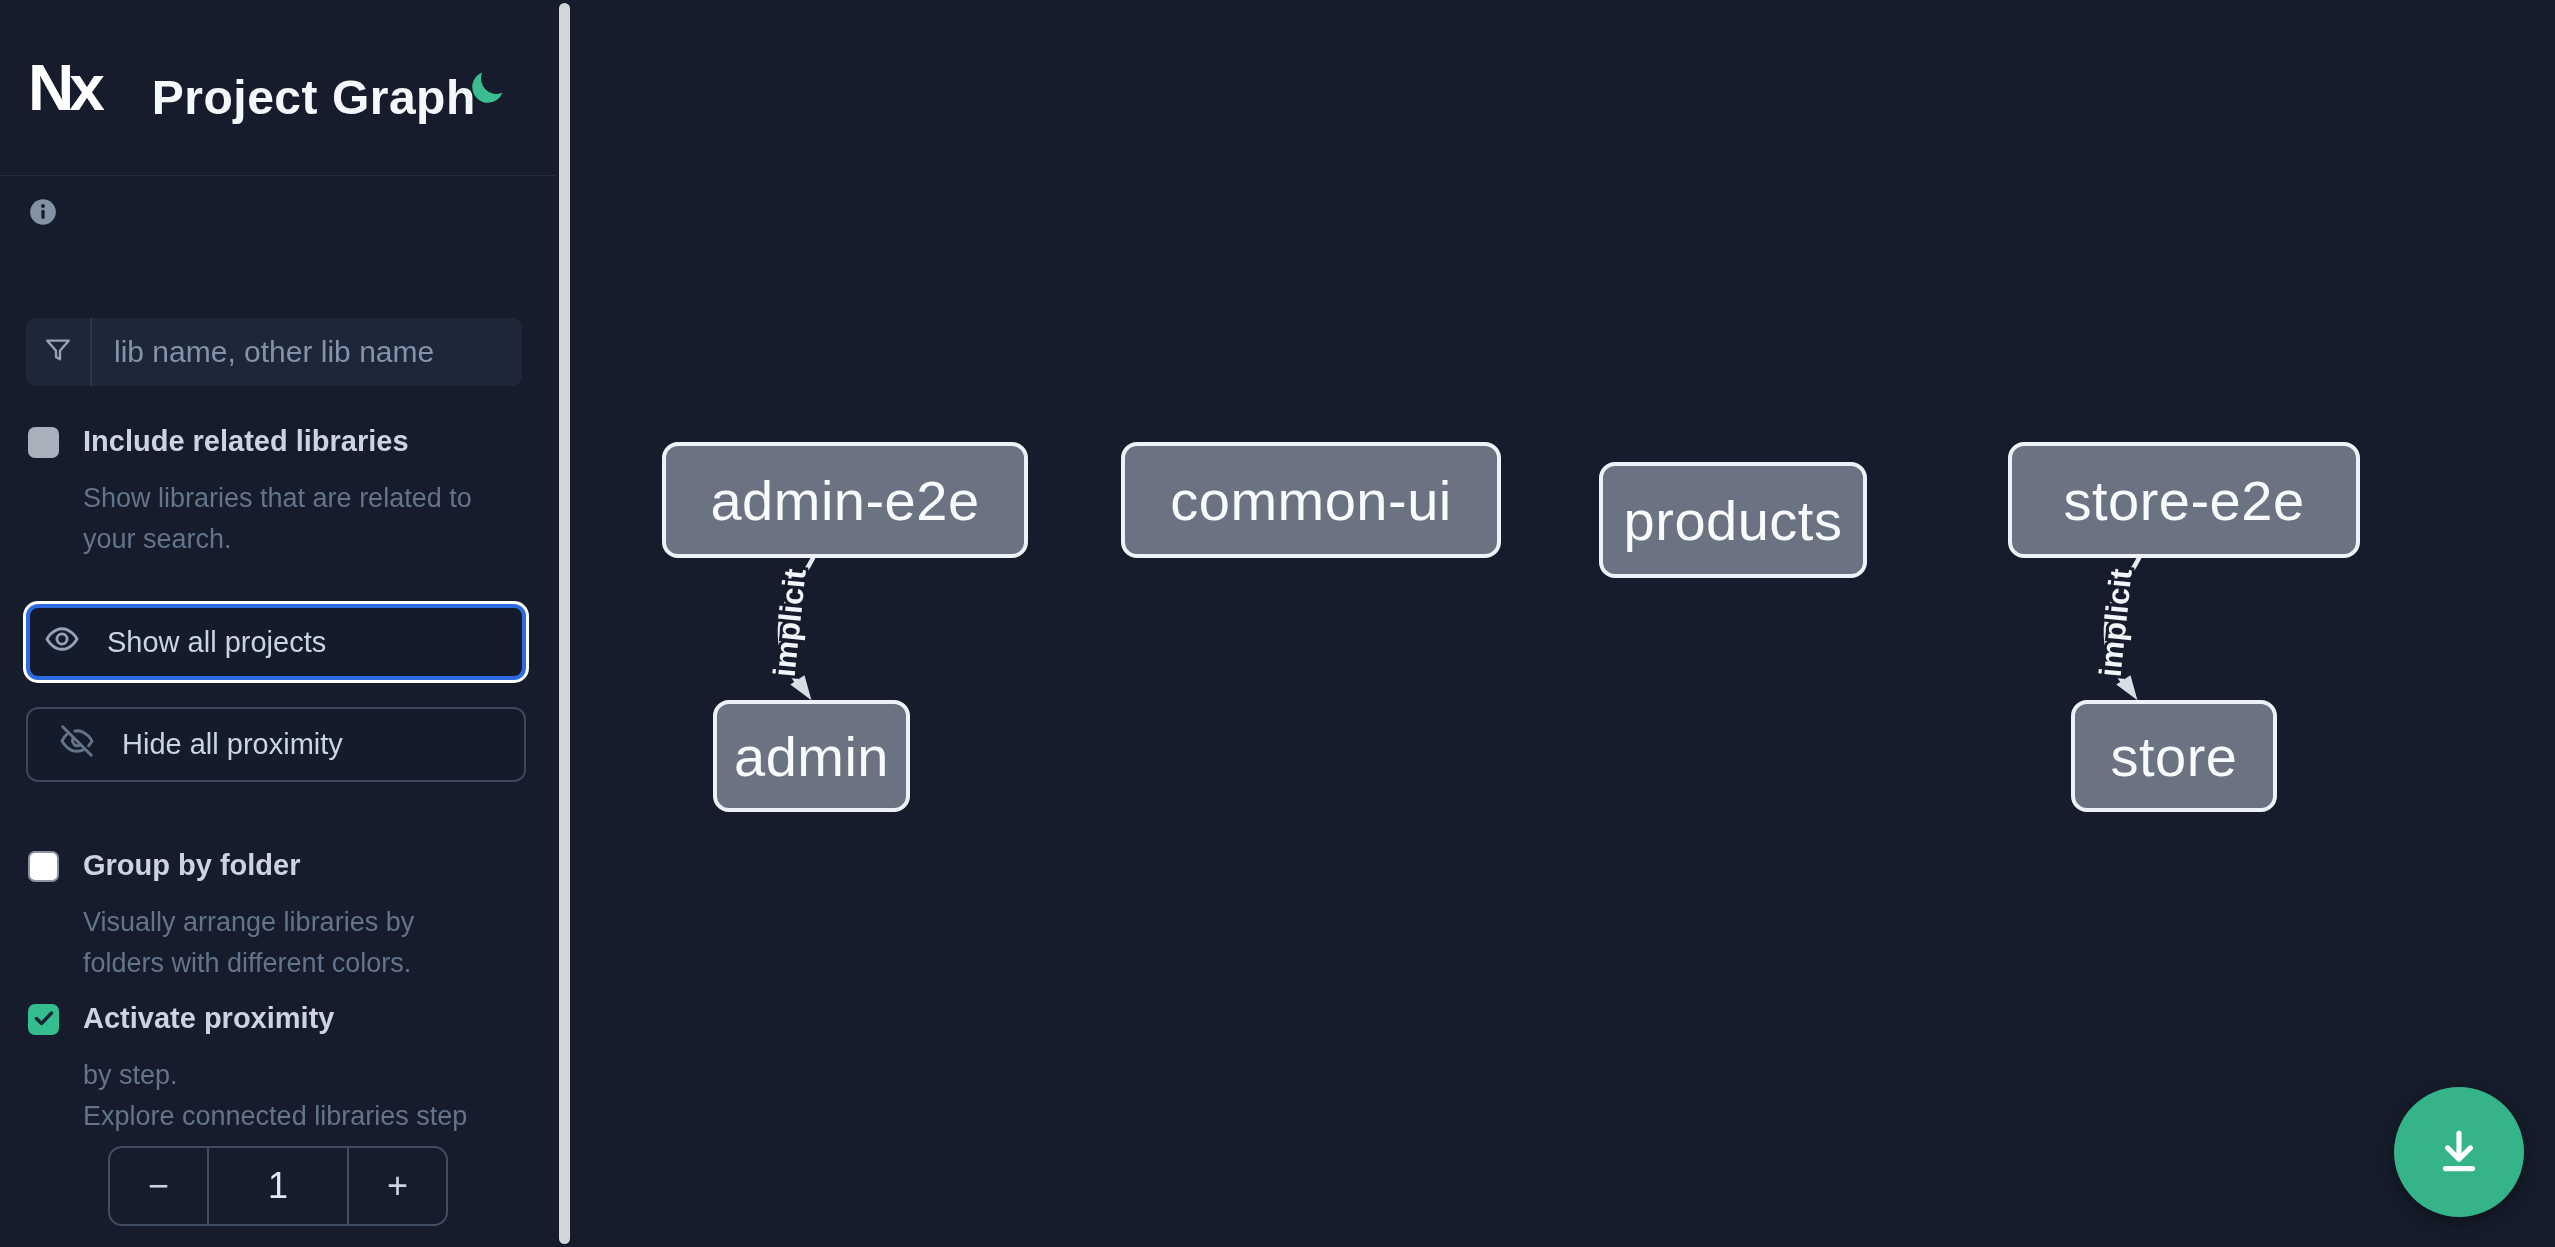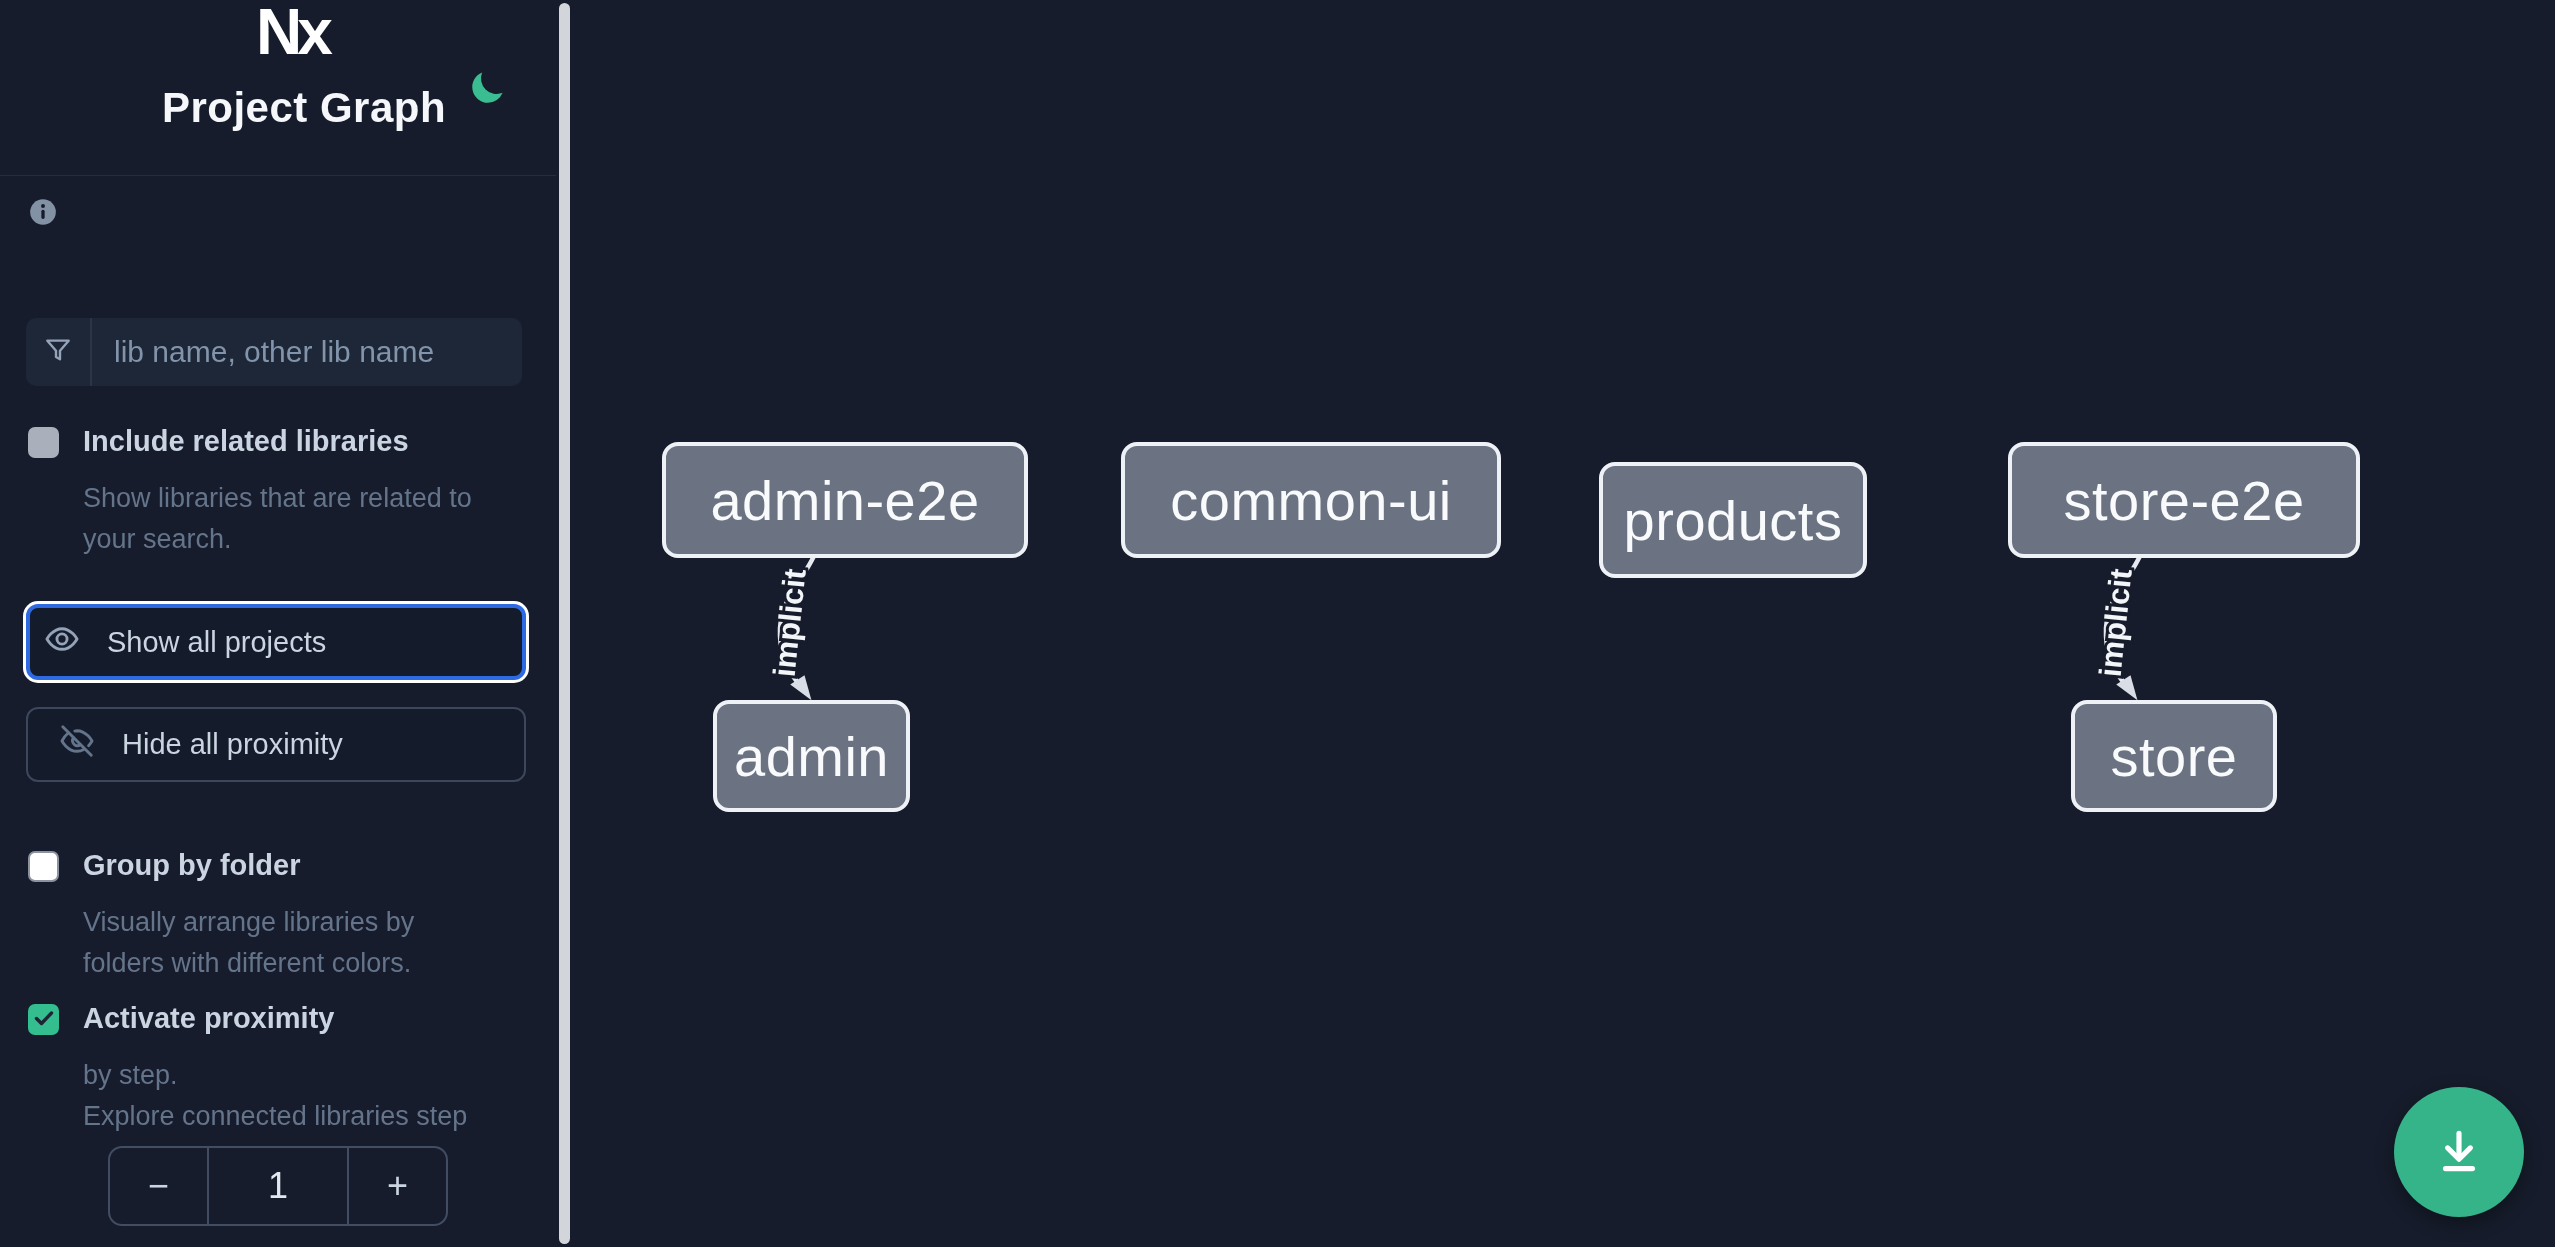--- a/index.html
+++ b/index.html
@@ -13,30 +13,29 @@
 
   
   .sidebar {
     position:absolute; left:0; top:0; width:556px; height:1247px;
     background:#161c2b;
   }
   .sidebar-header {
     position:absolute; left:0; top:0; width:556px; height:176px;
     display:flex; align-items:center;
     border-bottom:1px solid #232d3f;
-    flex-direction:column;
   }
   .nx-logo {
     margin-left:28px;
     font-size:64px; font-weight:900; letter-spacing:-5px;
     color:#ffffff; font-style:normal; line-height:1;
   }
   .app-title {
     margin-left:52px;
-    font-size:42px; font-weight:700; color:#f5f7fa; letter-spacing:0.5px;margin-top:20px;
+    font-size:48px; font-weight:700; color:#f5f7fa; letter-spacing:0.5px;margin-top:20px;
   }
   .moon-btn {
     position:absolute; left:466px; top:66px; width:44px; height:44px;
     background:none; border:none; cursor:pointer;
   }
 
   .info-row {
     position:absolute; left:29px; top:198px; width:500px;
     display:flex; align-items:center; gap:22px;
   }

